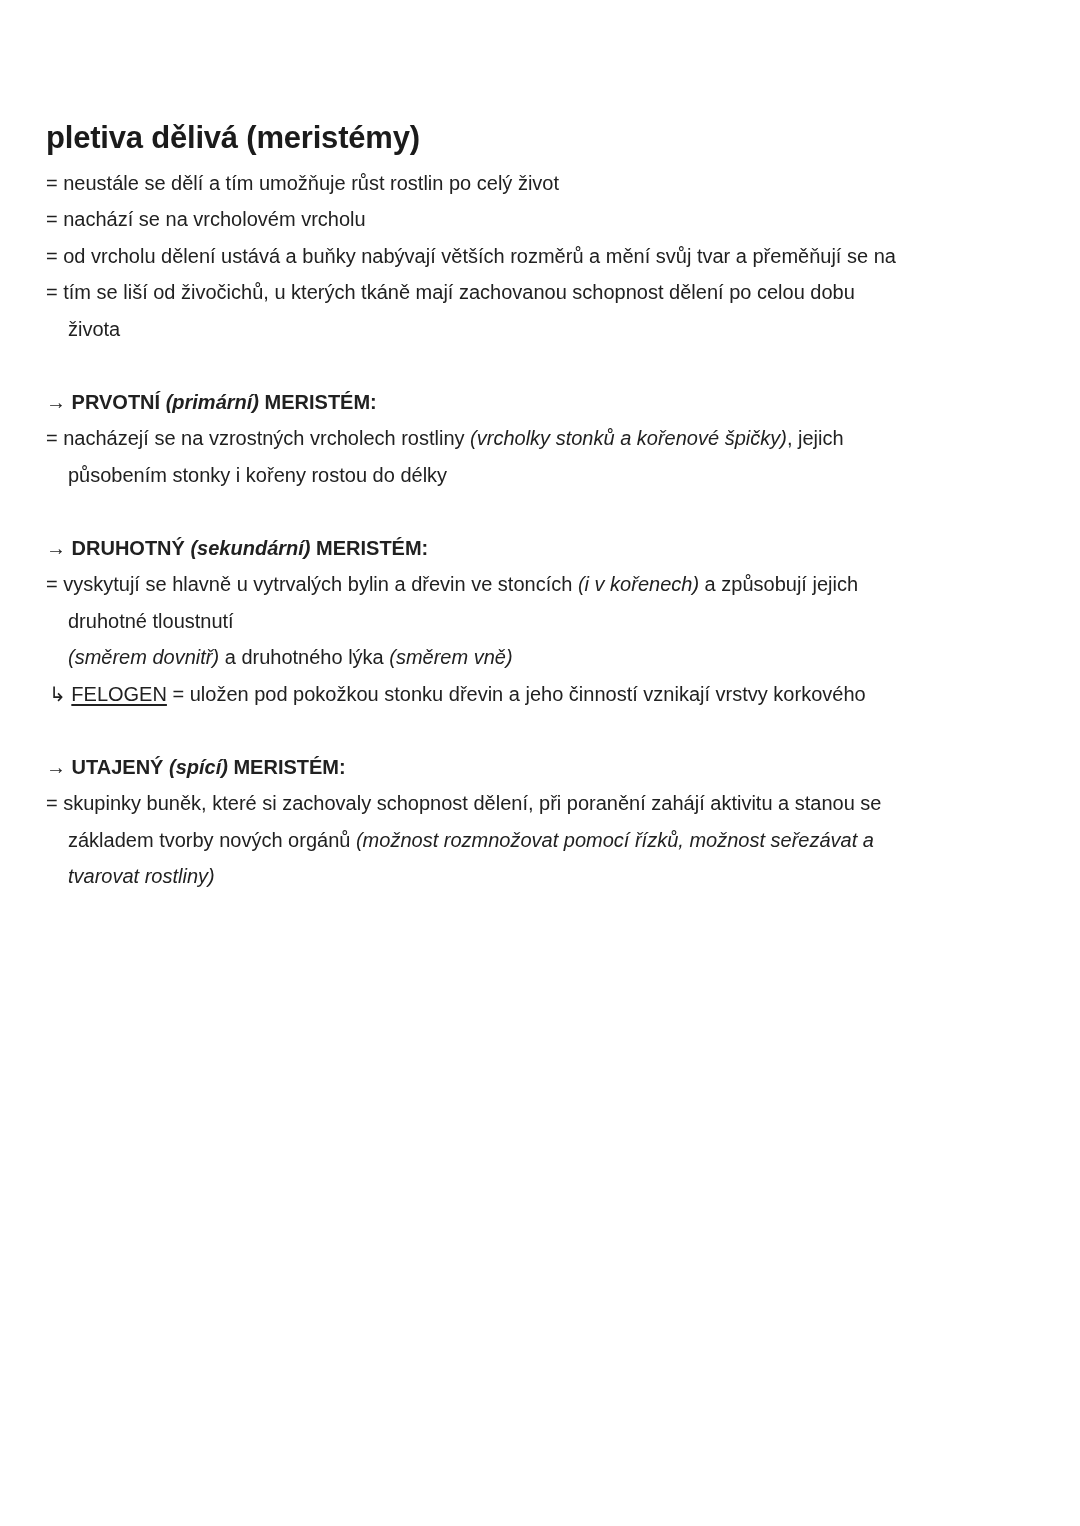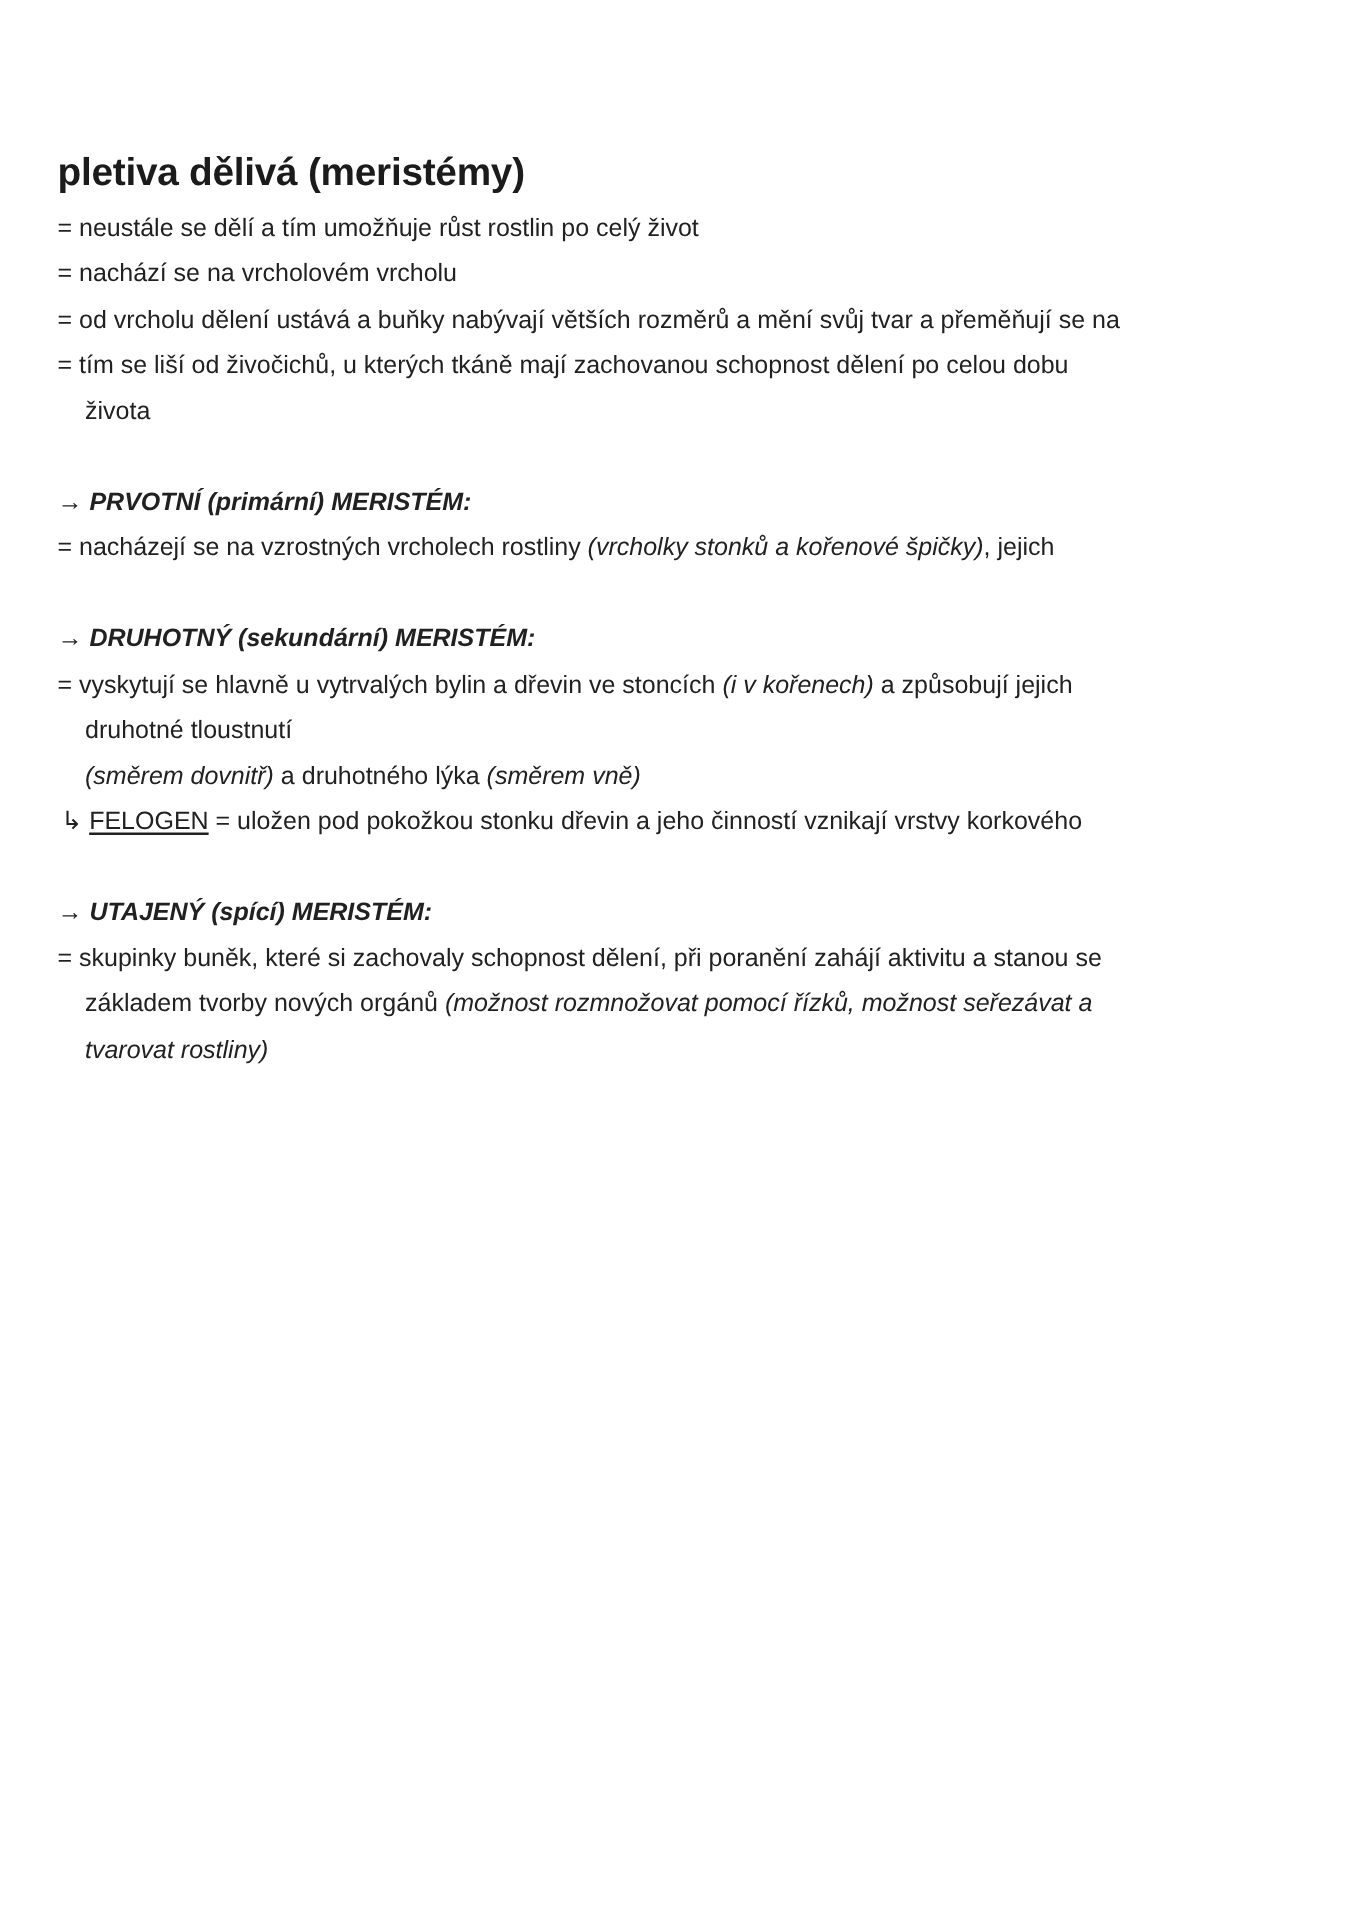--- a/index.html
+++ b/index.html
@@ -30,38 +30,39 @@
   .line {
     font-size: 20px;
     line-height: 36.5px;
     white-space: pre-wrap;
   }
   .line.cont { padding-left: 22px; }
   .line.sub  { padding-left: 3px; }
   .gap { height: 36.5px; }
   .seg.normal { font-style: normal; font-weight: 400; }
   .seg.italic { font-style: italic; font-weight: 400; }
-  .seg.bold { font-weight: 700; font-style: italic; }
+  .seg.bold { font-weight: 700; }
   .seg.bolditalic { font-weight: 700; font-style: italic; }
   .seg.underline { text-decoration: underline; text-underline-offset: 3px; }
 </style>
 </head>
 <body>
 
 <div class="page">
   <h1 class="doc-title">pletiva dělivá (meristémy)</h1>
   <div class="doc-body">
       <div class="line"><span class="seg normal">= neustále se dělí a tím umožňuje růst rostlin po celý život</span></div>
       <div class="line"><span class="seg normal">= nachází se na vrcholovém vrcholu</span></div>
       <div class="line"><span class="seg normal">= od vrcholu dělení ustává a buňky nabývají větších rozměrů a mění svůj tvar a přeměňují se na</span></div>
       <div class="line"><span class="seg normal">= tím se liší od živočichů, u kterých tkáně mají zachovanou schopnost dělení po celou dobu</span></div>
       <div class="line cont"><span class="seg normal">života</span></div>
       <div class="gap"></div>
       <div class="line"><span class="seg bold">→ PRVOTNÍ </span><span class="seg bolditalic">(primární)</span><span class="seg bold"> MERISTÉM:</span></div>
       <div class="line"><span class="seg normal">= nacházejí se na vzrostných vrcholech rostliny </span><span class="seg italic">(vrcholky stonků a kořenové špičky)</span><span class="seg normal">, jejich</span></div>
+      <div class="line cont"><span class="seg normal">působením stonky i kořeny rostou do délky</span></div>
       <div class="gap"></div>
       <div class="line"><span class="seg bold">→ DRUHOTNÝ </span><span class="seg bolditalic">(sekundární)</span><span class="seg bold"> MERISTÉM:</span></div>
       <div class="line"><span class="seg normal">= vyskytují se hlavně u vytrvalých bylin a dřevin ve stoncích </span><span class="seg italic">(i v kořenech)</span><span class="seg normal"> a způsobují jejich</span></div>
       <div class="line cont"><span class="seg normal">druhotné tloustnutí</span></div>
       <div class="line cont"><span class="seg italic">(směrem dovnitř)</span><span class="seg normal"> a druhotného lýka </span><span class="seg italic">(směrem vně)</span></div>
       <div class="line sub"><span class="seg normal">↳ </span><span class="seg underline">FELOGEN</span><span class="seg normal"> = uložen pod pokožkou stonku dřevin a jeho činností vznikají vrstvy korkového</span></div>
       <div class="gap"></div>
       <div class="line"><span class="seg bold">→ UTAJENÝ </span><span class="seg bolditalic">(spící)</span><span class="seg bold"> MERISTÉM:</span></div>
       <div class="line"><span class="seg normal">= skupinky buněk, které si zachovaly schopnost dělení, při poranění zahájí aktivitu a stanou se</span></div>
       <div class="line cont"><span class="seg normal">základem tvorby nových orgánů </span><span class="seg italic">(možnost rozmnožovat pomocí řízků, možnost seřezávat a</span></div>

